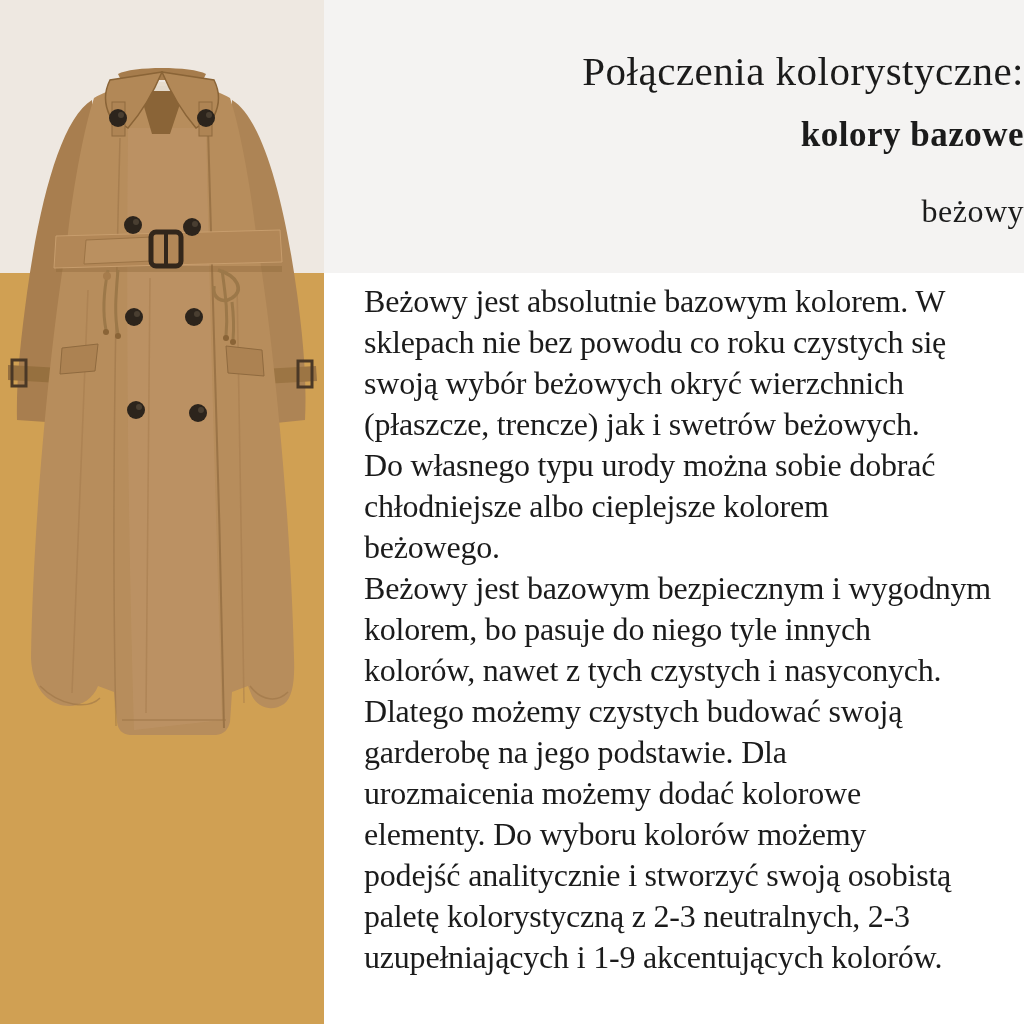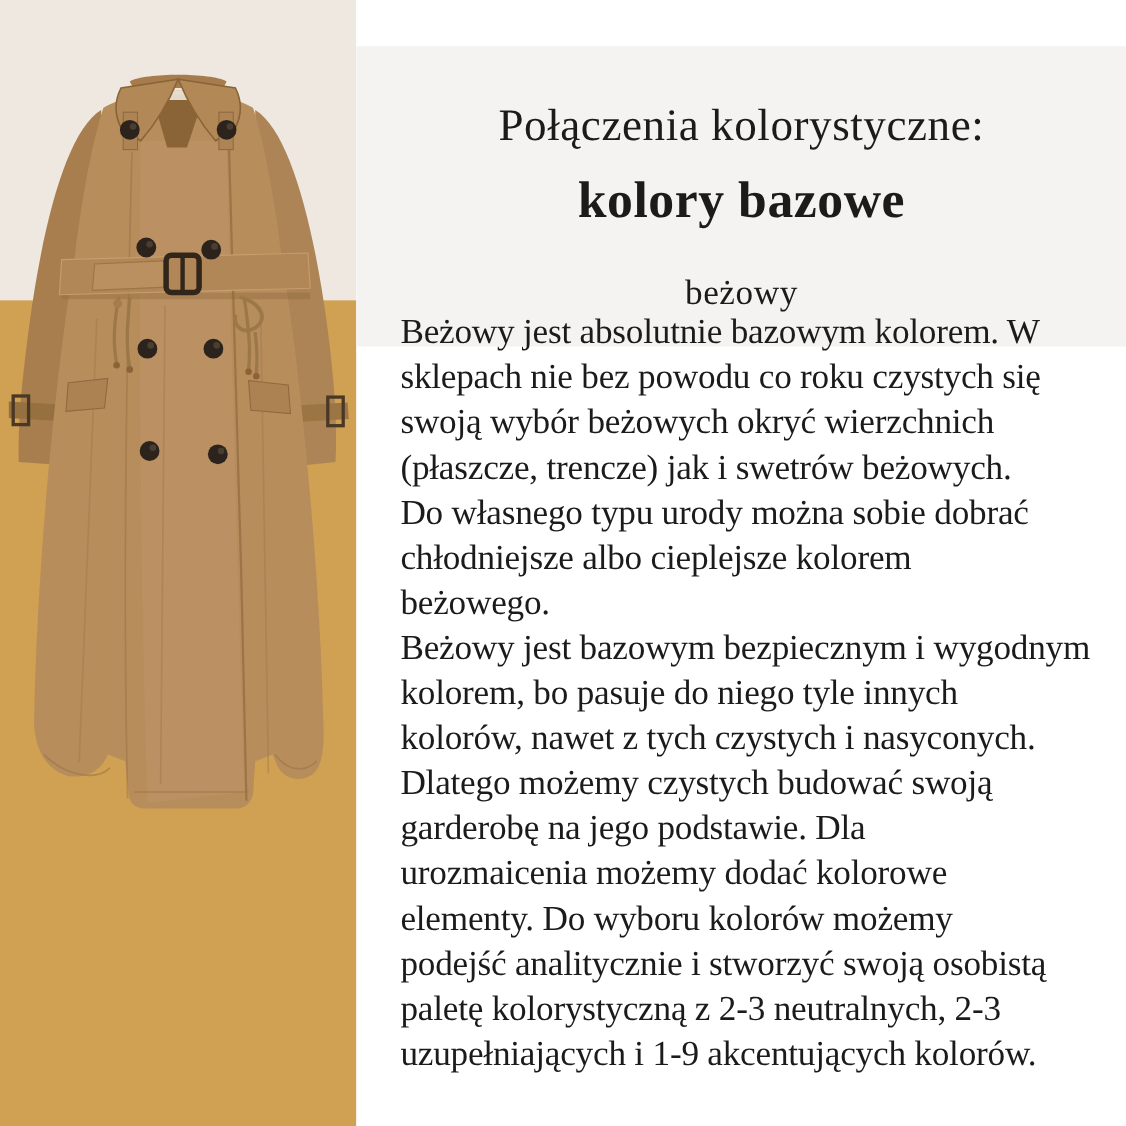--- a/index.html
+++ b/index.html
@@ -9,23 +9,23 @@
 
   
   .left-col{position:absolute;left:0;top:0;width:324px;height:1024px;}
   .left-top{position:absolute;left:0;top:0;width:324px;height:273px;background:#eee8e1;}
   .left-bottom{position:absolute;left:0;top:273px;width:324px;height:751px;background:#d0a053;}
   .coat-svg{position:absolute;left:0;top:58px;width:324px;height:690px;}
 
   
   .right-col{position:absolute;left:324px;top:0;width:700px;height:1024px;background:#ffffff;}
   .header-band{position:absolute;left:0;top:0;width:700px;height:273px;background:#f4f3f2;
-               text-align:center;color:#1b1b1b;margin-top:42px;}
+               text-align:right;color:#1b1b1b;}
   .title{margin:0;padding-top:51px;font-size:41px;font-weight:normal;line-height:1;letter-spacing:.5px;}
-  .subtitle{margin:25px 0 0 0;font-size:47px;font-weight:bold;line-height:1;letter-spacing:.5px;}
+  .subtitle{margin:25px 0 0 0;font-size:35px;font-weight:bold;line-height:1;letter-spacing:.5px;}
   .color-name{margin:43px 0 0 0;font-size:32px;font-weight:normal;line-height:1;letter-spacing:.5px;}
 
   .body-text{position:absolute;left:0;top:273px;width:721px;padding:8px 22px 0 40px;
              box-sizing:border-box;color:#1b1b1b;}
   .body-line{font-size:32px;line-height:41px;white-space:nowrap;letter-spacing:-0.2px;}
 </style>
 </head>
 <body>
 
 <div class="canvas">

